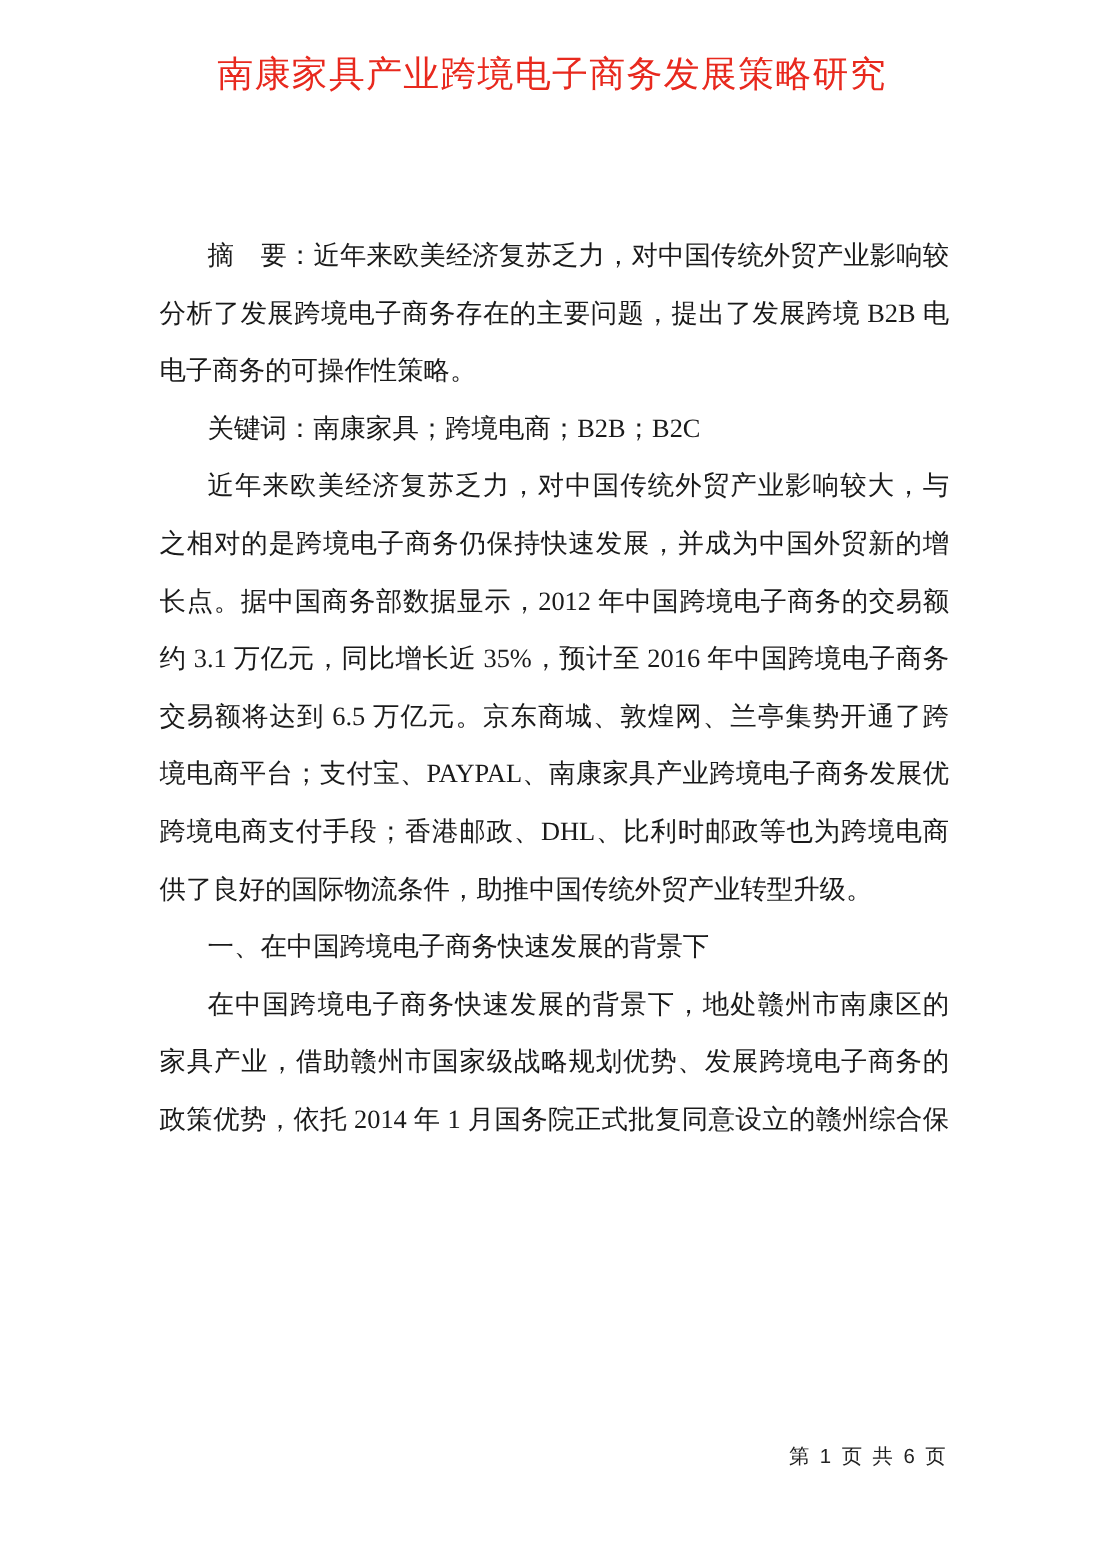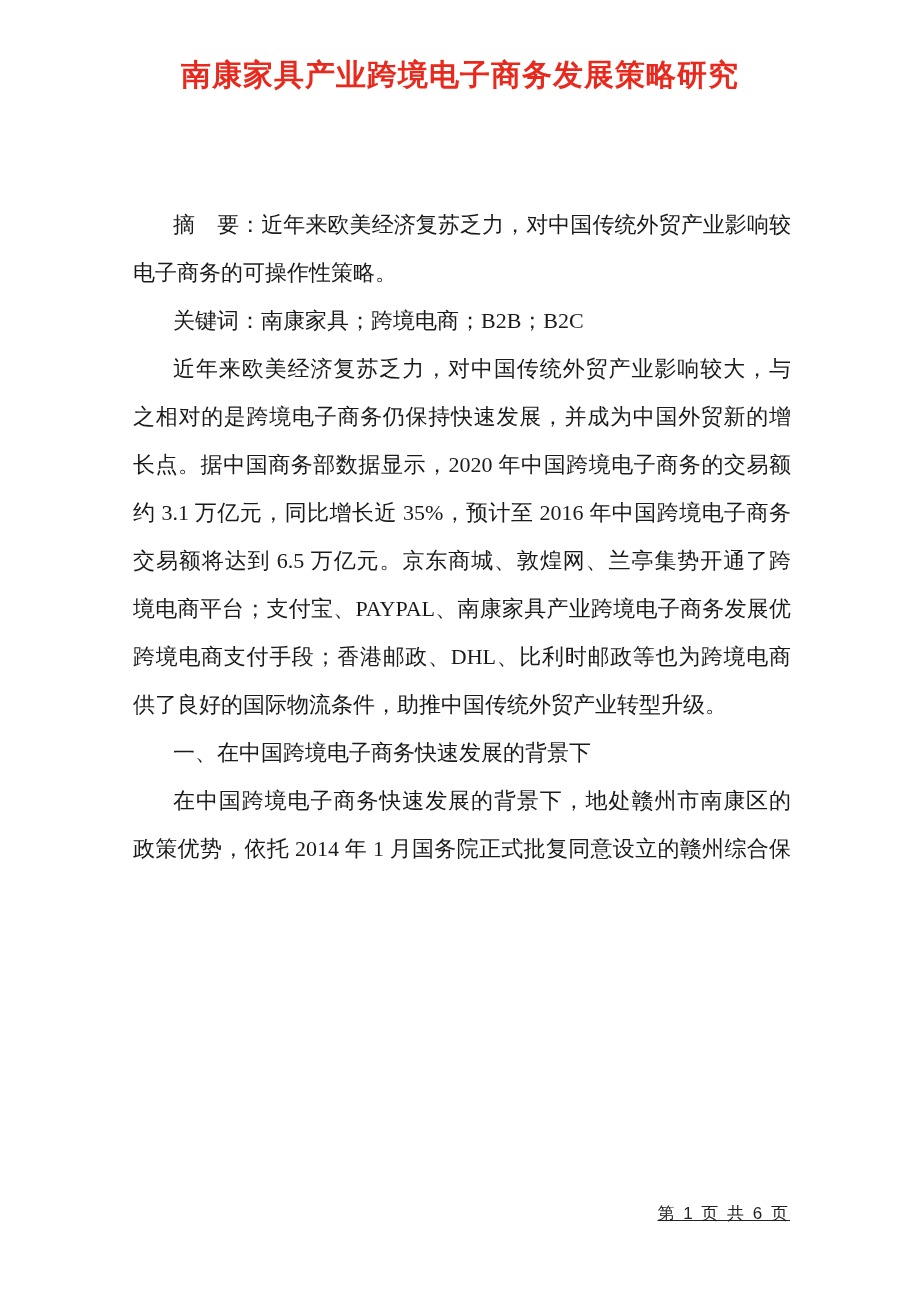--- a/index.html
+++ b/index.html
@@ -5,25 +5,25 @@
   html,body{margin:0;padding:0;background:#ffffff;}
   .page{
     position:relative;
     width:920px;
     height:1302px;
     background:#ffffff;
     overflow:hidden;
     font-family:"Liberation Serif","DejaVu Serif",serif;
   }
   .doc-title{
-    padding-top:54px;
+    padding-top:42px;
     text-align:center;
     font-size:30px;
     line-height:42px;
-    font-weight:bold;
+    font-weight:normal;
     color:#e8291e;
     letter-spacing:1px;
   }
   .content{
     margin:105px 5px 0 133px;
     width:658px;
     font-size:22px;
     line-height:48px;
     color:#1a1a1a;
   }
@@ -41,58 +41,59 @@
   }
   .page-footer{
     position:absolute;
     top:1202px;
     right:130px;
     font-size:17px;
     line-height:24px;
     color:#222222;
     letter-spacing:2px;
     font-family:"Liberation Sans","DejaVu Sans",sans-serif;
-    text-decoration:underline;
   }
 </style>
 </head>
 <body>
 
 <div class="page">
 
   <div class="doc-title">南康家具产业跨境电子商务发展策略研究</div>
 
   <div class="content">
 
     <div>
       <div class="line indent">摘　要：近年来欧美经济复苏乏力，对中国传统外贸产业影响较</div>
+      <div class="line">分析了发展跨境电子商务存在的主要问题，提出了发展跨境 B2B 电</div>
       <div class="line end">电子商务的可操作性策略。</div>
     </div>
 
     <div>
       <div class="line indent end">关键词：南康家具；跨境电商；B2B；B2C</div>
     </div>
 
     <div>
       <div class="line indent">近年来欧美经济复苏乏力，对中国传统外贸产业影响较大，与</div>
       <div class="line">之相对的是跨境电子商务仍保持快速发展，并成为中国外贸新的增</div>
-      <div class="line">长点。据中国商务部数据显示，2020 年中国跨境电子商务的交易额</div>
+      <div class="line">长点。据中国商务部数据显示，2012 年中国跨境电子商务的交易额</div>
       <div class="line">约 3.1 万亿元，同比增长近 35%，预计至 2016 年中国跨境电子商务</div>
       <div class="line">交易额将达到 6.5 万亿元。京东商城、敦煌网、兰亭集势开通了跨</div>
       <div class="line">境电商平台；支付宝、PAYPAL、南康家具产业跨境电子商务发展优势</div>
       <div class="line">跨境电商支付手段；香港邮政、DHL、比利时邮政等也为跨境电商提</div>
       <div class="line end">供了良好的国际物流条件，助推中国传统外贸产业转型升级。</div>
     </div>
 
     <div>
       <div class="line indent end">一、在中国跨境电子商务快速发展的背景下</div>
     </div>
 
     <div>
       <div class="line indent">在中国跨境电子商务快速发展的背景下，地处赣州市南康区的</div>
+      <div class="line">家具产业，借助赣州市国家级战略规划优势、发展跨境电子商务的</div>
       <div class="line">政策优势，依托 2014 年 1 月国务院正式批复同意设立的赣州综合保</div>
     </div>
 
   </div>
 
   <div class="page-footer">第 1 页 共 6 页</div>
 
 </div>
 
 </body></html>

